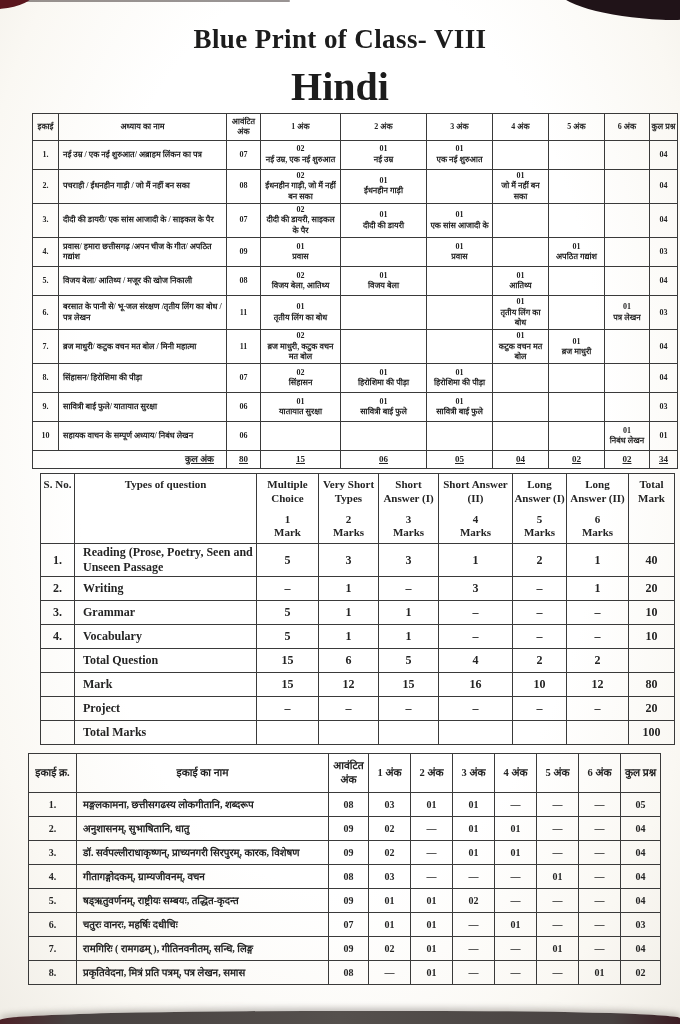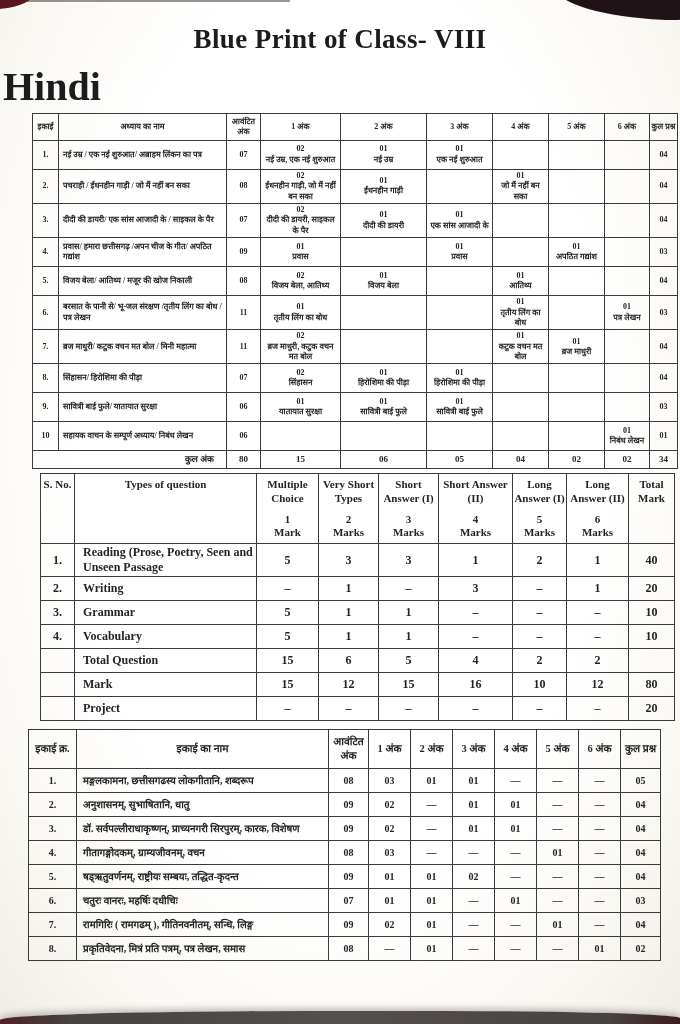--- a/index.html
+++ b/index.html
@@ -18,34 +18,34 @@
   .corner-tr{position:absolute;top:-14px;right:-18px;width:140px;height:32px;background:#201318;border-radius:0 0 25% 75%;transform:rotate(3deg);}
   .edge-topline{position:absolute;top:0;left:20px;width:270px;height:2px;background:rgba(70,60,58,.55);border-radius:2px;}
   .edge-bottom{
     position:absolute;bottom:0;left:0;right:0;height:13px;
     background:linear-gradient(90deg,#4d2127 0%,#474140 10%,#55504d 50%,#474140 90%,#3c1c23 100%);
     border-radius:45% 35% 0 0 / 70% 55% 0 0;
     box-shadow:0 -3px 6px rgba(90,80,75,.35);
   }
 
   .main-title{margin:12px;padding-top:12px;text-align:center;font-size:27px;font-weight:bold;letter-spacing:.4px;}
-  .lang-title{margin:3px;text-align:left;font-weight:bold;}
+  .lang-title{margin:3px;text-align:center;font-weight:bold;}
   .hindi-title{font-size:40px;line-height:1.02;}
   .english-title{font-size:34px;line-height:1.05;margin-top:6px;}
   .sanskrit-title{font-size:36px;line-height:1.05;margin-top:8px;}
 
   table.bp{border-collapse:collapse;table-layout:fixed;}
   .bp th,.bp td{border:1.5px solid #3a3a3a;font-weight:bold;color:#242424;text-align:center;vertical-align:middle;padding:1px 2px;overflow:hidden;word-wrap:break-word;}
 
   
   .hindi-tbl{width:645px;margin:5px 0 0 32px;font-size:8px;line-height:1.3;}
   .hindi-tbl th{font-size:8px;line-height:1.25;padding:3px 1px;}
   .hindi-tbl td{height:26px;}
   .hindi-tbl td.chap{text-align:left;padding-left:4px;margin-left:11px;}
-  .hindi-tbl tr.foot td{height:15px;font-size:9px;}
+  .hindi-tbl tr.foot td{height:15px;font-size:9px;text-decoration:underline;}
   .hindi-tbl td.flabel{text-align:right;padding-right:12px;font-size:10px;}
   .cnt{display:block;}
 
   
   .english-tbl{width:634px;margin:4px 0 8px 40px;font-size:12px;border-radius:22px;}
   .english-tbl th{font-size:11px;line-height:1.2;padding:4px 1px;vertical-align:top;}
   .english-tbl th .hnum{margin-top:8px;}
   .english-tbl td{height:21px;}
   .english-tbl td.qtype{text-align:left;padding-left:8px;}
 
@@ -433,20 +433,31 @@
           <td></td>
           <td class="qtype">Project</td>
           <td>–</td>
           <td>–</td>
           <td>–</td>
           <td>–</td>
           <td>–</td>
           <td>–</td>
           <td>20</td>
         </tr>
+        <tr>
+          <td></td>
+          <td class="qtype">Total Marks</td>
+          <td></td>
+          <td></td>
+          <td></td>
+          <td></td>
+          <td></td>
+          <td></td>
+          <td>100</td>
+        </tr>
       </tbody>
   </table>
 
 
   <table class="bp sanskrit-tbl">
     <colgroup>
       <col style="width:48px">
         <col style="width:252px">
         <col style="width:40px">
         <col style="width:42px">

